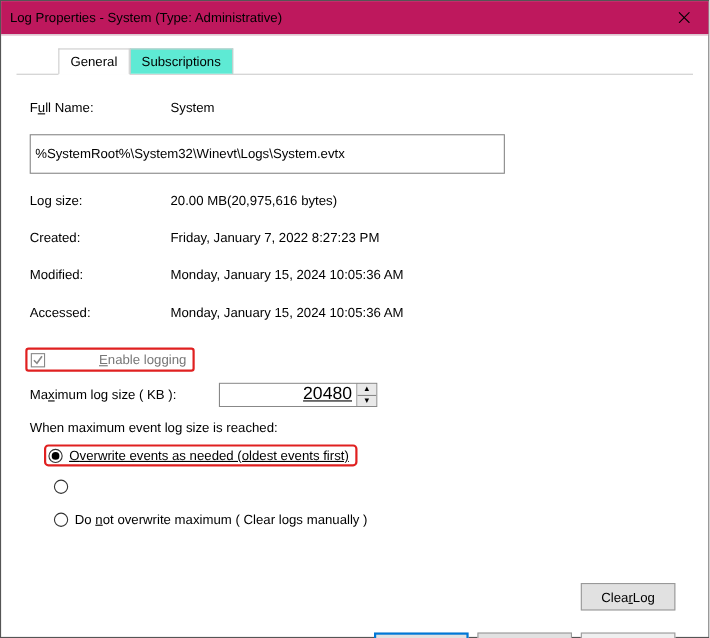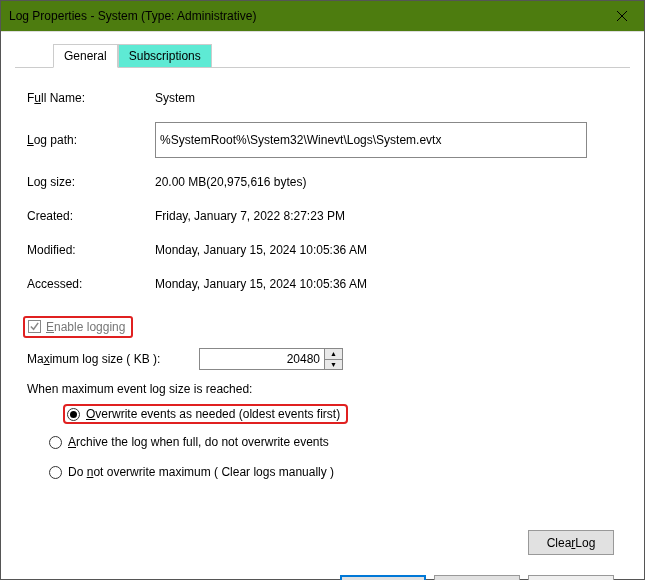--- a/index.html
+++ b/index.html
@@ -16,21 +16,21 @@
   .window {
     width: 645px;
     height: 580px;
     border: 1px solid #555;
     background: #fff;
     display: flex;
     flex-direction: column;
   }
   .titlebar {
     height: 40px;
-    background: #4d7c0f;
+    background: #be185d;
     border-bottom: 1px solid #ddd;
     display: flex;
     align-items: center;
     padding: 0 0 0 8px;
   }
   .titlebar .title {
     flex: 1;
     font-size: 12px;
   }
   .titlebar .close {
@@ -100,21 +100,22 @@
   .enable-row {
     margin-top: 22px;
     margin-bottom: 10px;
     margin-left: -4px;
   }
   .highlight-red {
     border: 2px solid #e02020;
     border-radius: 3px;
     padding: 2px 6px 2px 3px;
     display: inline-flex;
-    align-items: flex-start;
+    align-items: flex-end;
+    gap: 44px;
   }
   .checkbox-box {
     width: 13px;
     height: 13px;
     border: 1px solid #888;
     display: inline-flex;
     align-items: center;
     justify-content: center;
     margin-right: 5px;
     background: #fff;
@@ -133,22 +134,23 @@
     height: 22px;
     width: 144px;
     margin-left: 2px;
   }
   .spinner input {
     border: none;
     width: 124px;
     text-align: right;
     padding: 0 4px;
     font-family: inherit;
-    font-size: 12px;
+    font-size: 16px;
     outline: none;
+    text-decoration: underline;
   }
   .spinner .arrows {
     width: 18px;
     display: flex;
     flex-direction: column;
     border-left: 1px solid #888;
   }
   .spinner .arrow {
     flex: 1;
     display: flex;
@@ -165,23 +167,24 @@
     display: flex;
     align-items: center;
     margin-left: 22px;
     margin-bottom: 10px;
     height: 20px;
   }
   .radio-row.highlighted {
     border: 2px solid #e02020;
     border-radius: 4px;
     padding: 2px 6px 2px 2px;
-    margin-left: 36px;
+    margin-left: 13px;
     margin-bottom: 8px;
     width: fit-content;
+    text-decoration: underline;
   }
   .radio-circle {
     width: 13px;
     height: 13px;
     border: 1px solid #333;
     border-radius: 50%;
     margin-right: 6px;
     display: inline-flex;
     align-items: center;
     justify-content: center;
@@ -249,21 +252,20 @@
     </div>
 
     <div class="tab-panel">
 
       <div class="row">
         <div class="label"><span>F</span><span class="underline">u</span><span>ll Name:</span></div>
         <div class="value">System</div>
       </div>
 
       <div class="row">
-        <div class="label"><span class="underline">L</span><span>og path:</span></div>
         <div class="value">
           <input type="text" value="%SystemRoot%\System32\Winevt\Logs\System.evtx" style="">
         </div>
       </div>
 
       <div class="row">
         <div class="label">Log size:</div>
         <div class="value">20.00 MB(20,975,616 bytes)</div>
       </div>
 
@@ -308,21 +310,20 @@
 
       <div class="radio-row highlighted">
         <span class="radio-circle">
             <span class="dot"></span>
           </span>
         <span><span class="underline">O</span><span>verwrite events as needed (oldest events first)</span></span>
       </div>
 
       <div class="radio-row">
         <span class="radio-circle"></span>
-        <span><span class="underline">A</span><span>rchive the log when full, do not overwrite events</span></span>
       </div>
 
       <div class="radio-row">
         <span class="radio-circle"></span>
         <span><span>Do </span><span class="underline">n</span><span>ot overwrite maximum ( Clear logs manually )</span></span>
       </div>
 
       <div class="clear-row">
         <button class="btn">
             <span>Clea</span>

